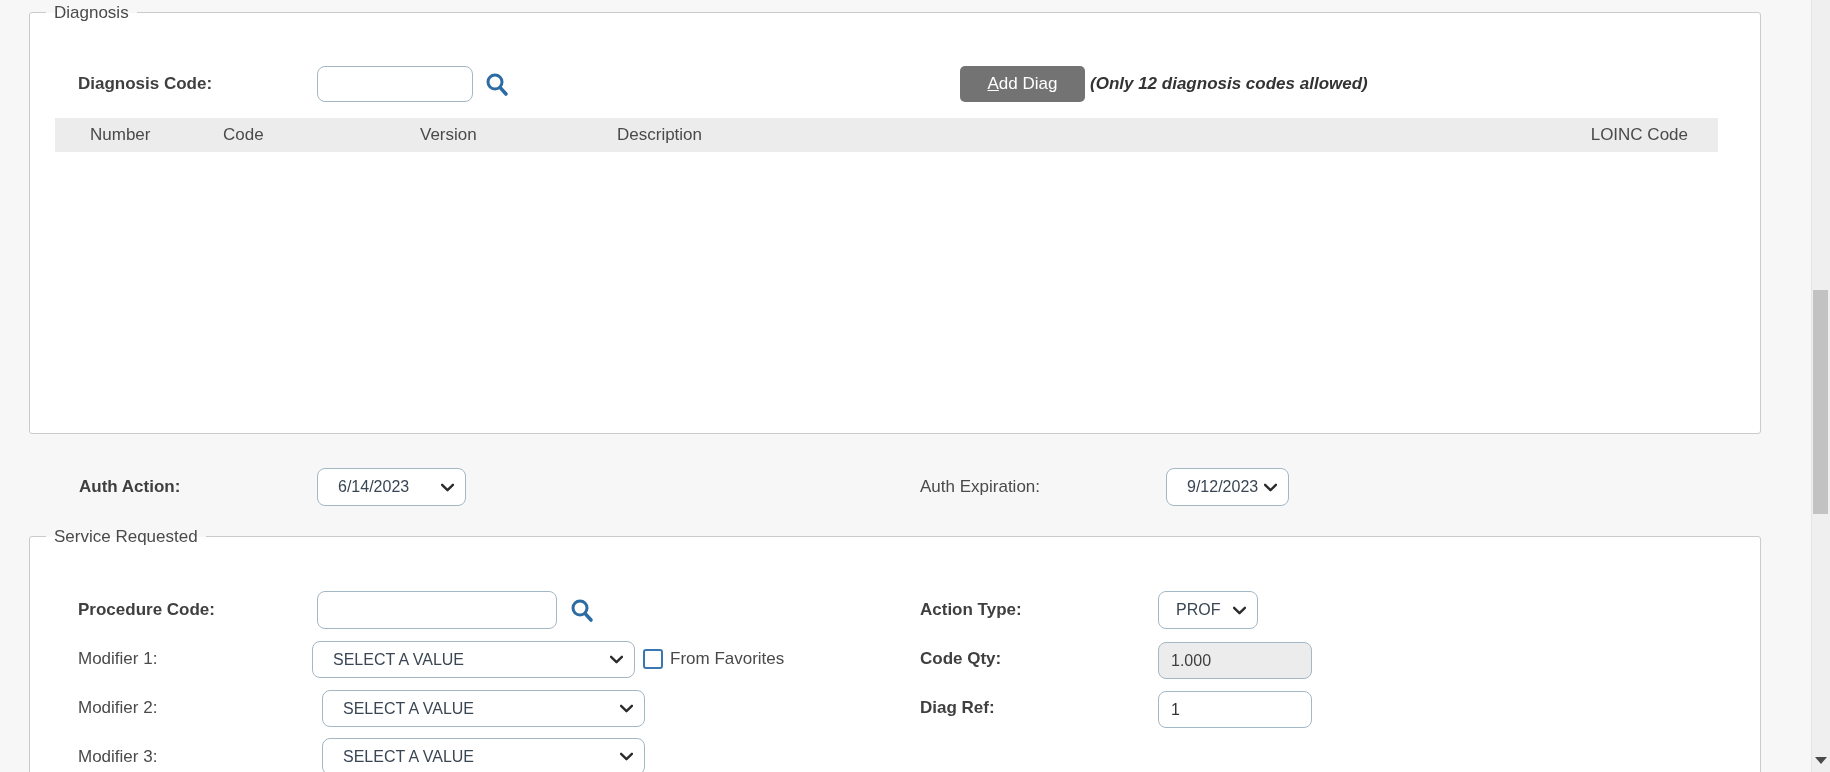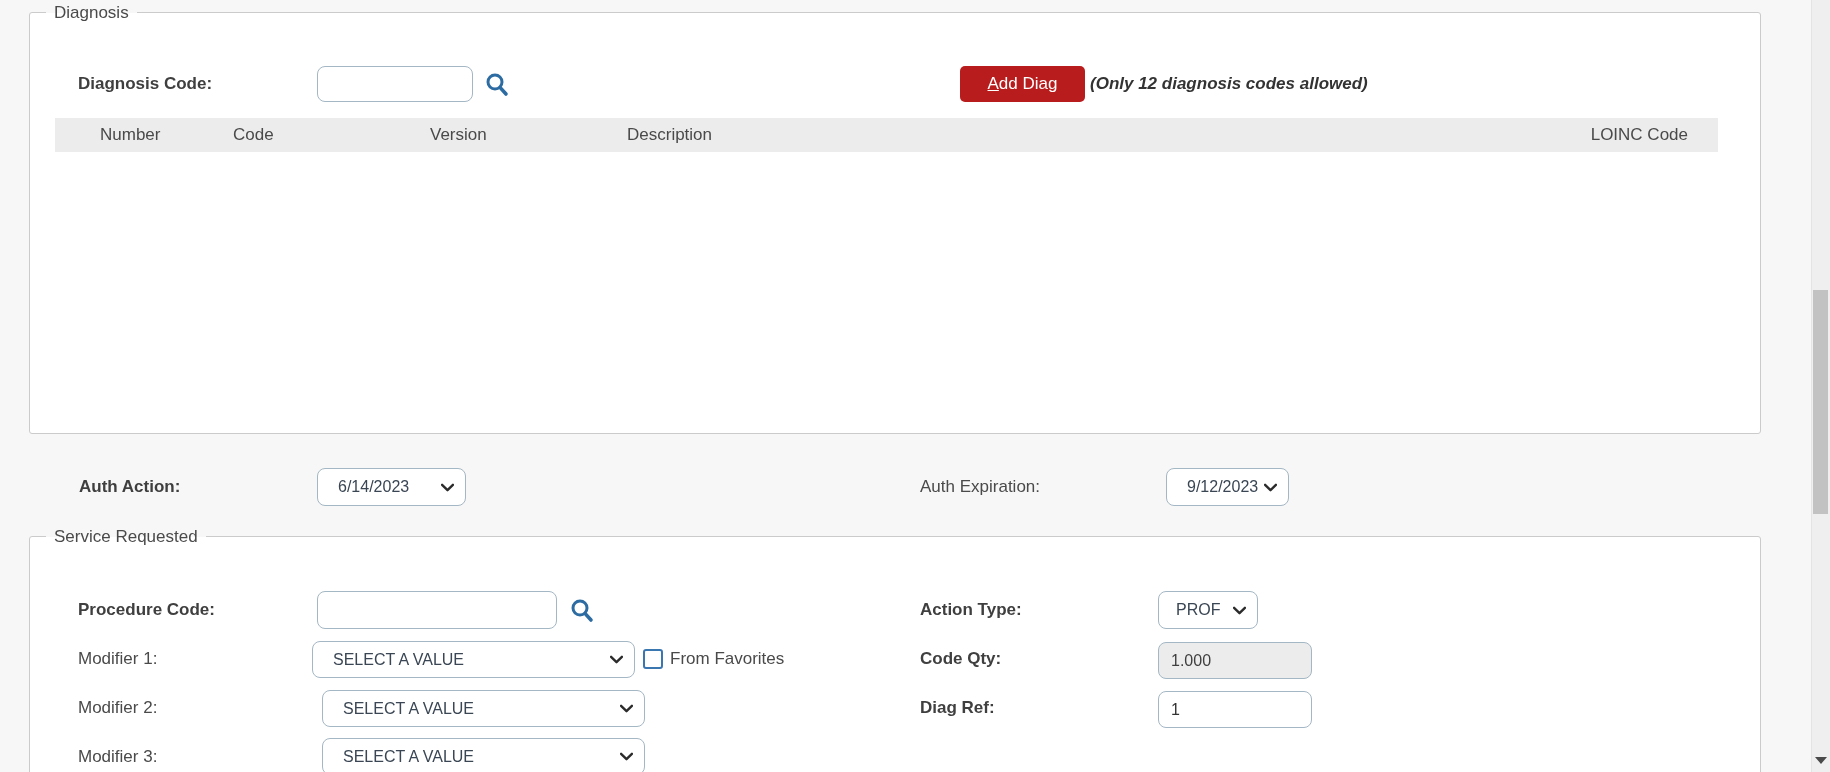--- a/index.html
+++ b/index.html
@@ -18,31 +18,31 @@
 
   .txt { position:absolute; height:36px; border:1px solid #a4b7c4; border-radius:8px; background:#fff;
     font-family:"Liberation Sans", sans-serif; font-size:16px; color:#333; padding:0 12px; outline:none; }
   .txt.disabled { background:#ececec; color:#3f3f3f; }
 
   .sel { position:absolute; height:38px; border:1px solid #a4b7c4; border-radius:8px; background:#fff;
     display:flex; align-items:center; font-size:16px; color:#3a4654; cursor:default; white-space:nowrap; }
   .sel .sel-text { padding-left:20px; }
   .sel .chev { margin-left:auto; padding-right:11px; display:flex; align-items:center; }
 
-  .btn { position:absolute; width:125px; height:36px; background:#b91c1c; border:none; border-radius:5px;
+  .btn { position:absolute; width:125px; height:36px; background:#737373; border:none; border-radius:5px;
     color:#ffffff; font-family:"Liberation Sans", sans-serif; font-size:17px; cursor:pointer; }
   .btn .ak { text-decoration:underline; }
 
   .note { position:absolute; font-size:17px; font-style:italic; font-weight:700; color:#333333; line-height:26px; white-space:nowrap; }
 
   .search-ic { position:absolute; width:24px; height:25px; cursor:pointer; }
 
   .thead { position:absolute; height:34px; background:#ececec; display:flex; align-items:center;
     font-size:17px; color:#4a4a4a; }
-  .th { padding-left:45px; }
+  .th { padding-left:35px; }
   .th-number { width:133px; } .th-code { width:197px; } .th-version { width:197px; }
   .th-desc { flex:1; } .th-loinc { width:160px; text-align:right; padding:0 30px 0 0; }
   .tbody { position:absolute; background:#ffffff; }
 
   .cb { position:absolute; width:20px; height:20px; appearance:none; -webkit-appearance:none;
     border:2px solid #3a76b0; border-radius:3px; background:#fff; cursor:pointer; }
 
   
   .sb-track { position:absolute; left:1811px; top:0; width:19px; height:772px; background:#efefef; border-left:1px solid #e4e4e4; }
   .sb-thumb { position:absolute; left:1813px; top:290px; width:15px; height:224px; background:#c2c2c2; }

